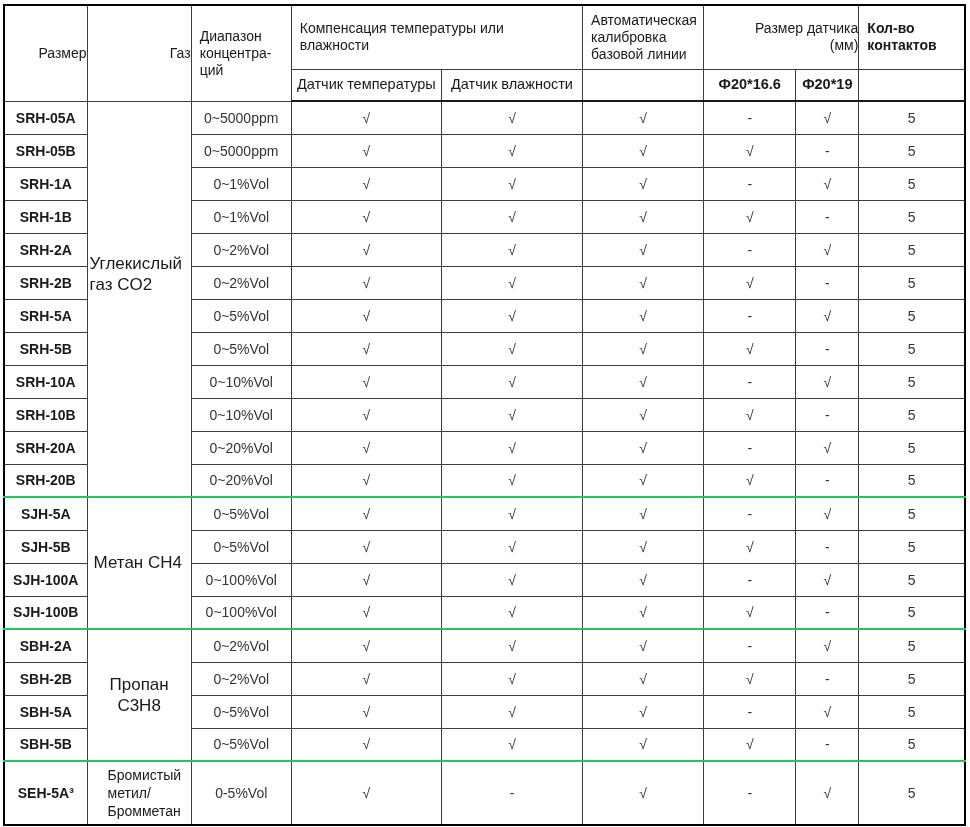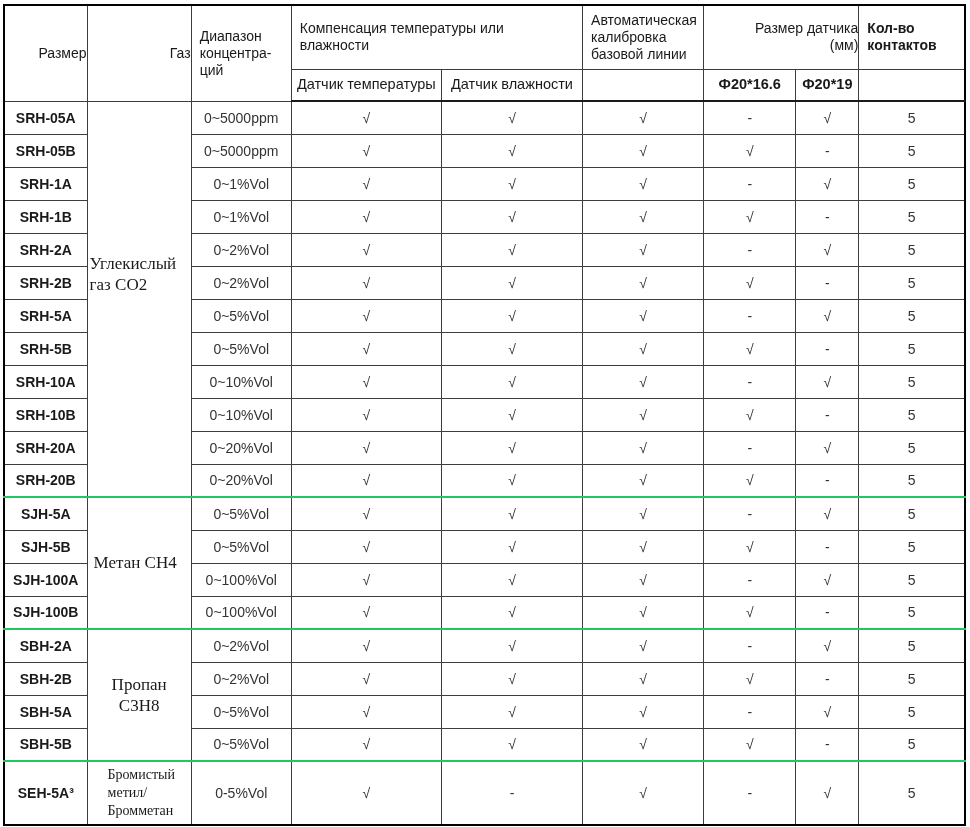--- a/index.html
+++ b/index.html
@@ -55,21 +55,20 @@
   }
   td.val {
     font-size: 14px;
     text-align: center;
     color: #333333;
   }
   td.gas {
     font-size: 17px;
     white-space: pre-line;
     line-height: 1.25;
-    font-family: Liberation Serif, serif;
   }
   td.gas-co2 {
     text-align: left;
     padding-left: 2px;
     padding-bottom: 50px; 
   }
   td.gas-ch4 {
     text-align: left;
     padding-left: 6px;
     margin-left: 44px;

